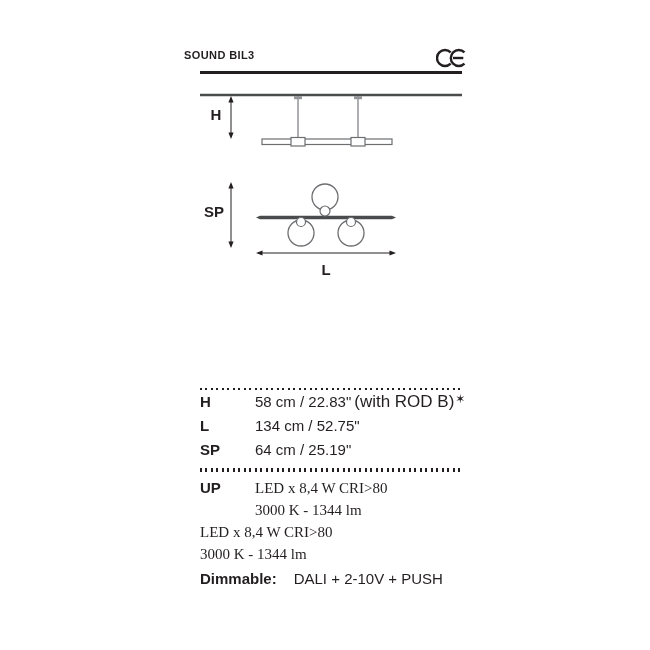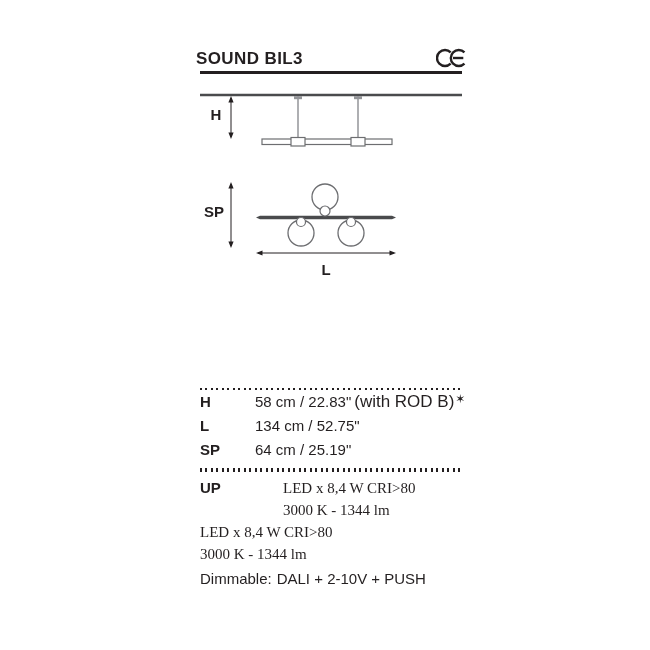--- a/index.html
+++ b/index.html
@@ -1,43 +1,43 @@
 <!DOCTYPE html>
 <html><head>
 <meta charset="utf-8">
 <style>
   html,body{margin:0;padding:0;background:#fff;}
   .page{
     position:relative;width:650px;height:650px;background:#ffffff;
     font-family:"Liberation Sans","DejaVu Sans",sans-serif;color:#231f20;overflow:hidden;
   }
-  .title{position:absolute;left:196px;top:49px;font-size:17px;font-weight:700;letter-spacing:.4px;}
+  .title{position:absolute;left:184px;top:49px;font-size:11px;font-weight:700;letter-spacing:.4px;}
   .ce{position:absolute;left:436px;top:46px;width:30px;height:24px;}
   .rule{position:absolute;left:200px;top:71px;width:262px;height:3px;background:#231f20;}
   .drawing{position:absolute;left:200px;top:86px;width:265px;height:200px;}
   .dimlabel{position:absolute;font-size:15px;font-weight:700;text-align:center;}
   .label-h{left:205px;top:106px;width:22px;}
   .label-sp{left:199px;top:203px;width:30px;}
   .label-l{left:312px;top:261px;width:28px;}
   .specs{position:absolute;left:200px;top:388px;width:262px;font-size:15px;line-height:1.2;}
   .sep{height:2px;background-image:repeating-linear-gradient(to right,#231f20 0 1.6px,transparent 1.6px 5.5px);}
   .sep.m{margin-top:6px;}
   .row{display:flex;align-items:center;height:24px;}
   .row:first-of-type{margin-top:2px;}
   .key{width:55px;font-weight:700;flex:none;}
   .val{white-space:nowrap;}
   .note{font-size:17px;margin-left:3px;}
   .star{font-size:12px;position:relative;top:-4px;margin-left:1px;}
   .lamp-row{display:flex;align-items:center;height:40px;}
   .led-block{padding-top:5px;}
-  .led-row{display:flex;gap:28px;}
+  .led-row{display:flex;}
   .led-row .key{padding-top:2px;}
   .led-val div{line-height:22px;font-family:Liberation Serif, serif;}
   .dimmable{margin-top:3px;line-height:22px;}
-  .key-inline{font-weight:400;margin-right:5px;}
+  .key-inline{font-weight:700;margin-right:17px;}
 </style>
 </head>
 <body>
 
 <div class="page">
 
   <div class="title">SOUND BIL3</div>
 
   <svg class="ce" viewBox="0 0 30 24">
     <path d="M 14.66 6.34 A 8 8 0 1 0 14.66 17.66" fill="none" stroke="#231f20" stroke-width="2.4"></path>

